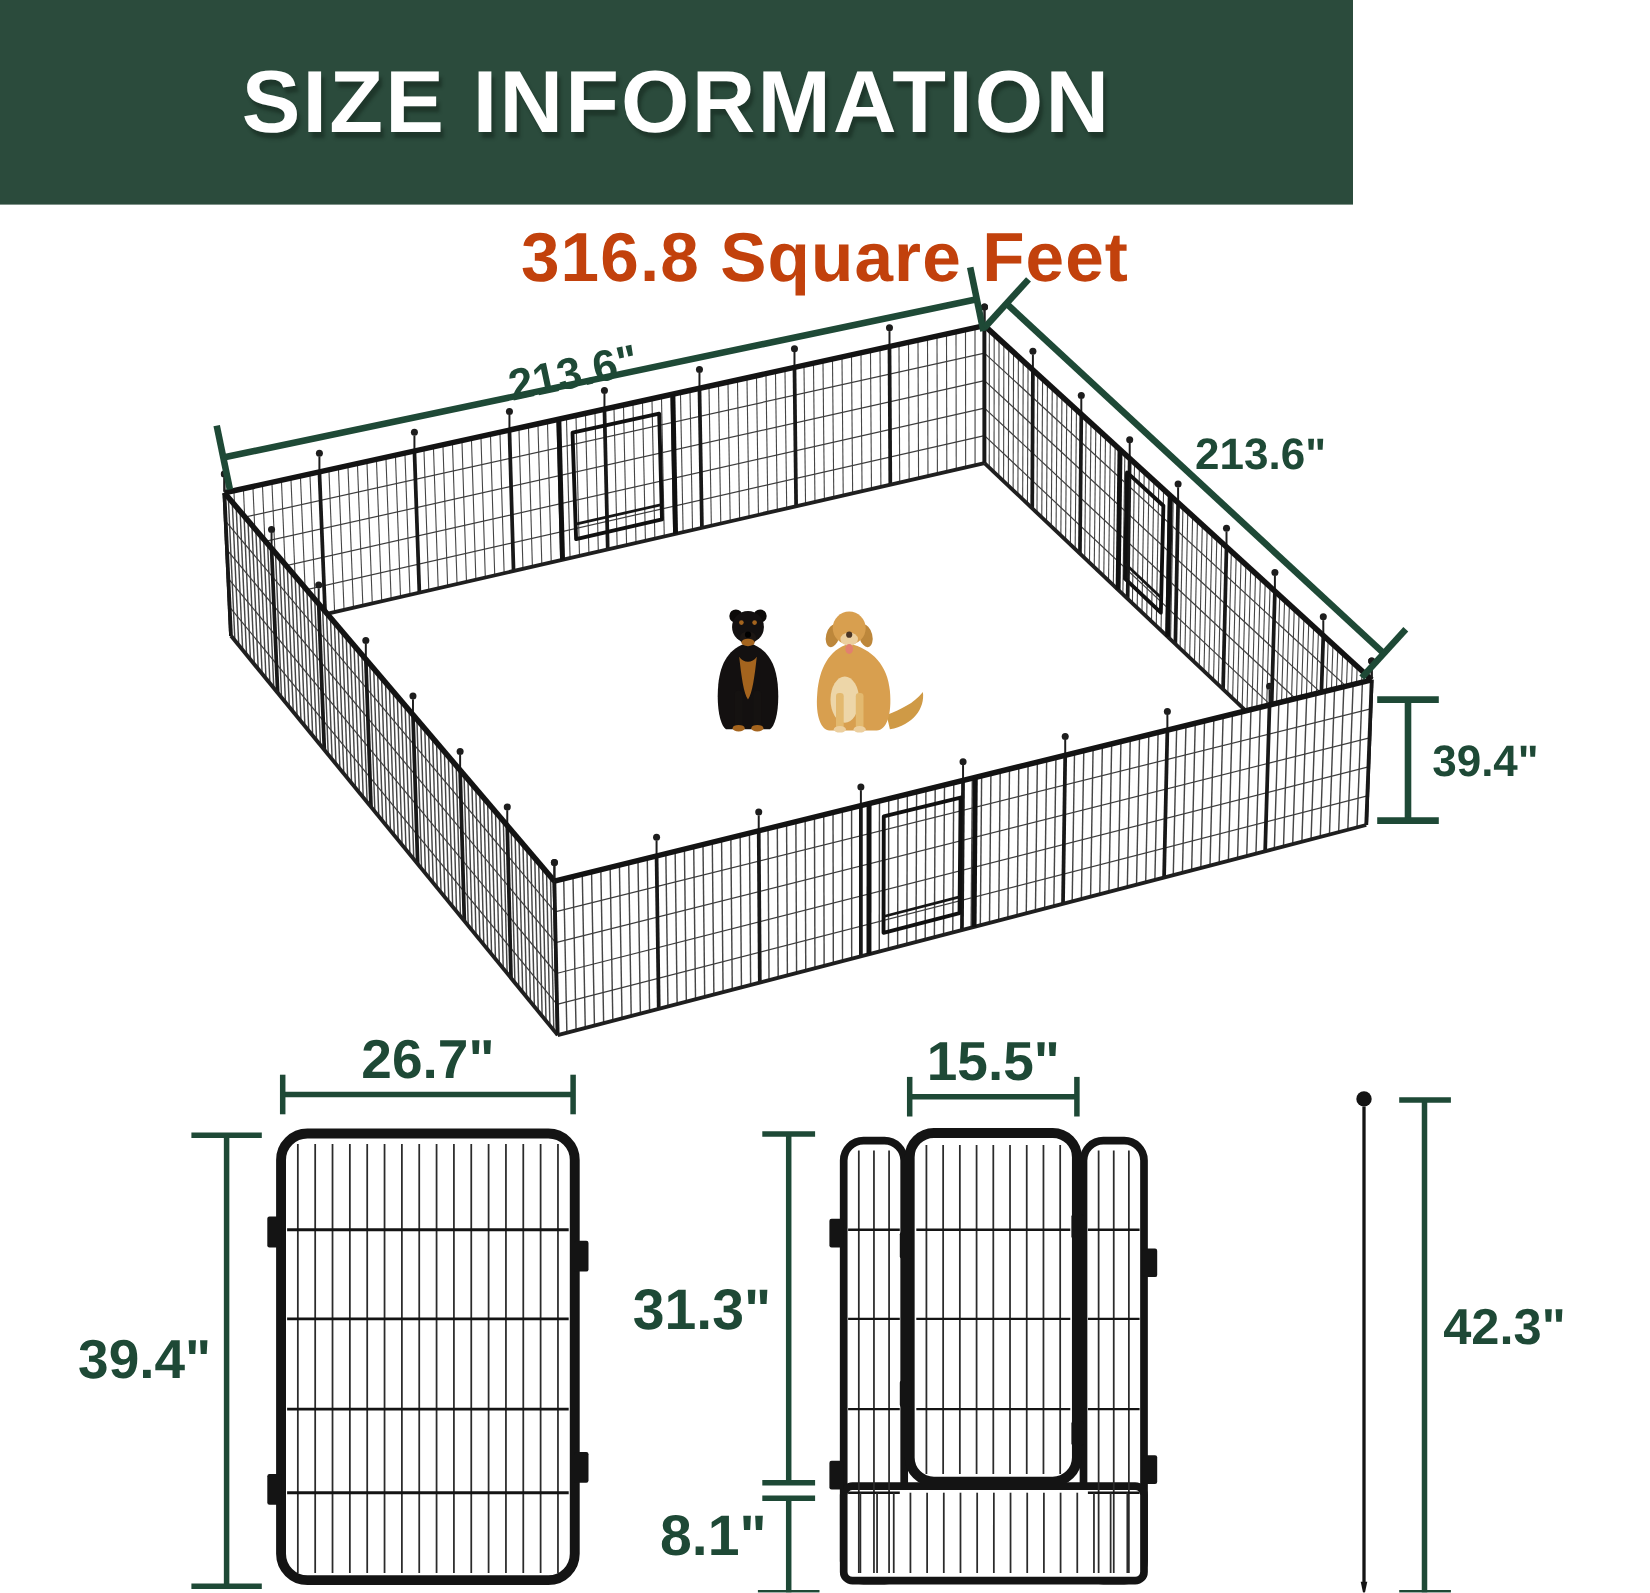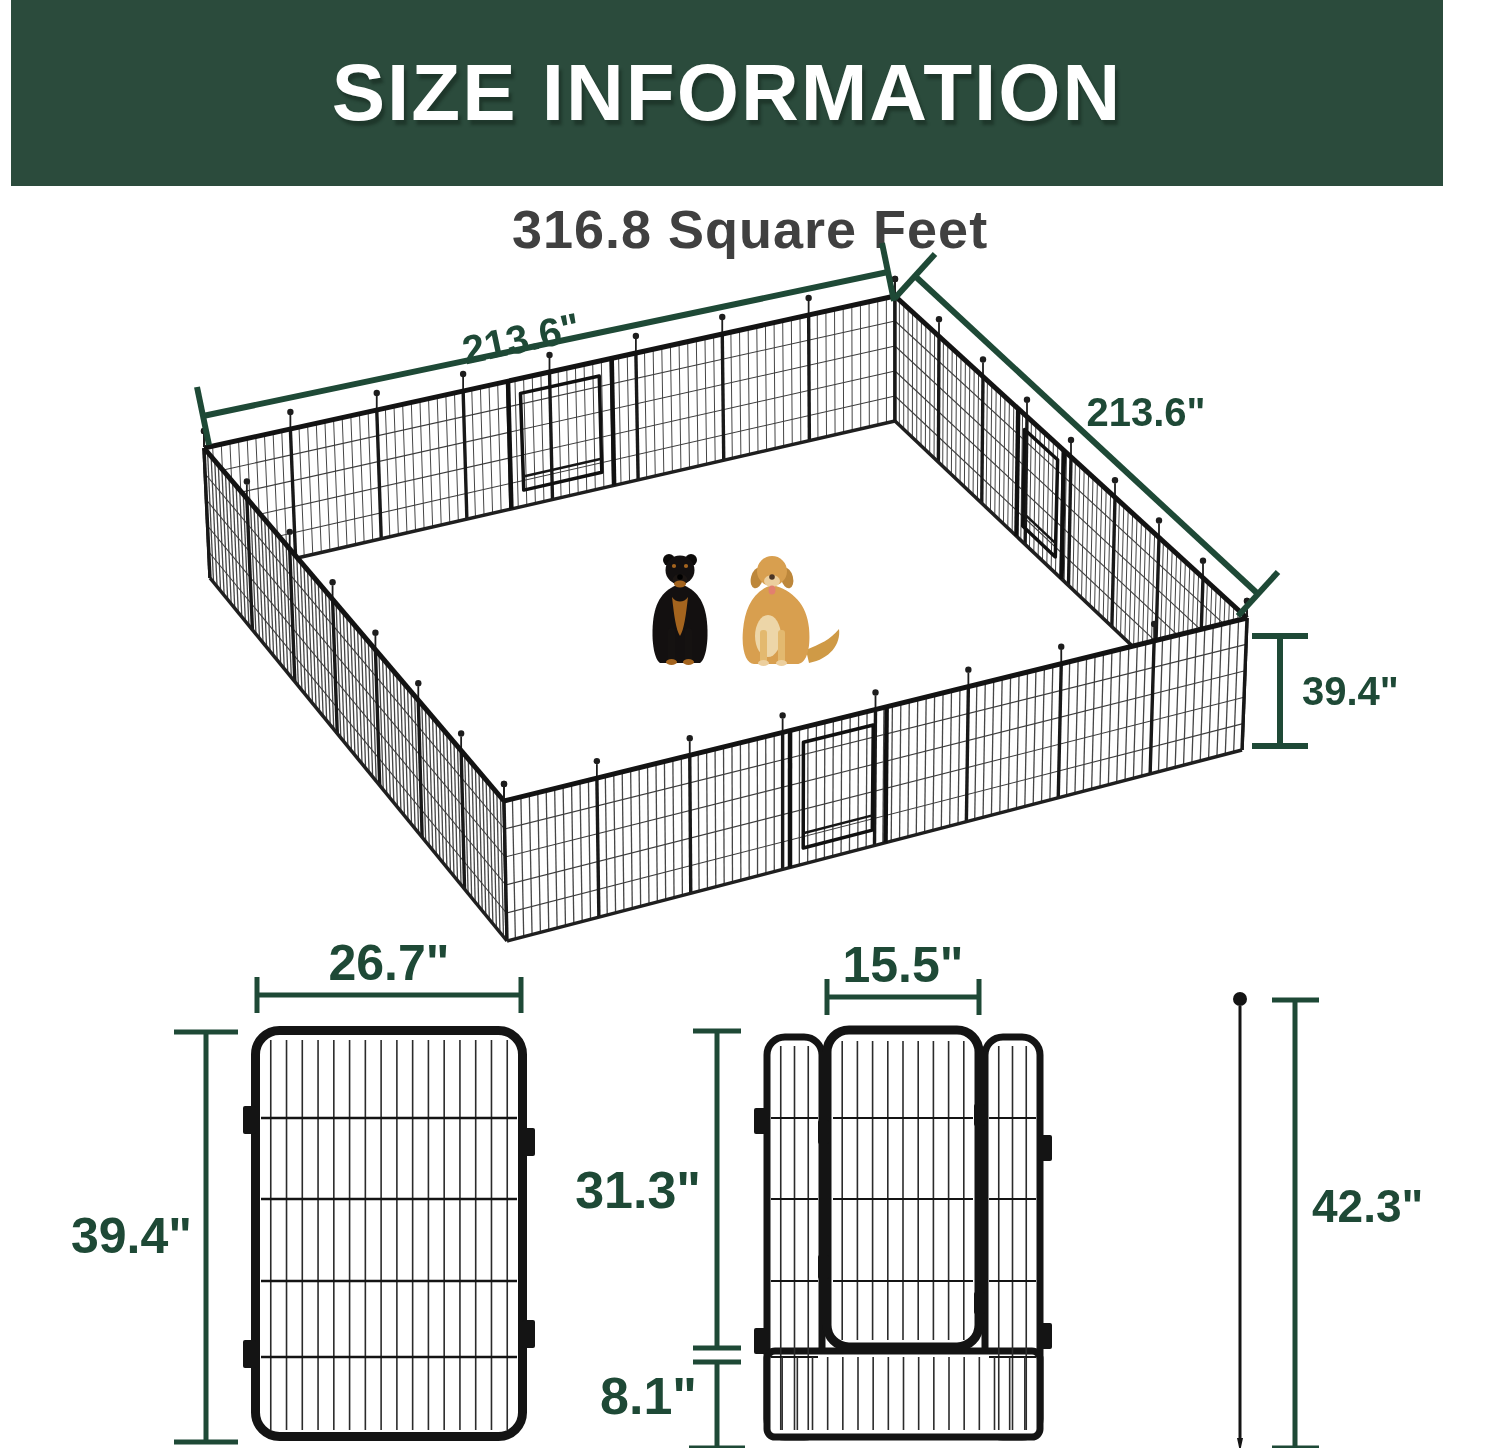--- a/index.html
+++ b/index.html
@@ -1,31 +1,31 @@
 <!DOCTYPE html>
 <html><head>
 <meta charset="utf-8">
 <style>
   html,body{margin:0;padding:0;background:#ffffff;}
   .canvas{
     position:relative;width:1500px;height:1448px;background:#ffffff;overflow:hidden;
     font-family:"Liberation Sans",sans-serif;
   }
   .banner{
-    position:absolute;top:0;left:11px;width:1432px;height:186px;
+    position:absolute;top:0;left:0;width:1230px;height:186px;
     background:#2B4B3C;display:flex;align-items:center;justify-content:center;
   }
   .banner-title{
     color:#ffffff;font-size:80px;font-weight:bold;letter-spacing:2px;
     text-shadow:3px 5px 3px rgba(15,30,22,0.45);
     font-family:"Liberation Sans",sans-serif;
   }
   .subtitle{
     position:absolute;top:198px;left:0;width:1500px;text-align:center;
-    color:#404040;font-size:54px;font-weight:bold;letter-spacing:1px;
+    color:#c2410c;font-size:63px;font-weight:bold;letter-spacing:1px;
   }
   svg{position:absolute;top:0;left:0;}
   .dim-label{fill:#1E4936;font-weight:bold;font-family:"Liberation Sans",sans-serif;}
   .f40{font-size:40px;}
   .f46{font-size:46px;}
   .f50{font-size:50px;}
   .f52{font-size:52px;}
   .gstroke{stroke:#1E4936;}
   .frame{fill:#ffffff;stroke:#141414;}
 </style>

